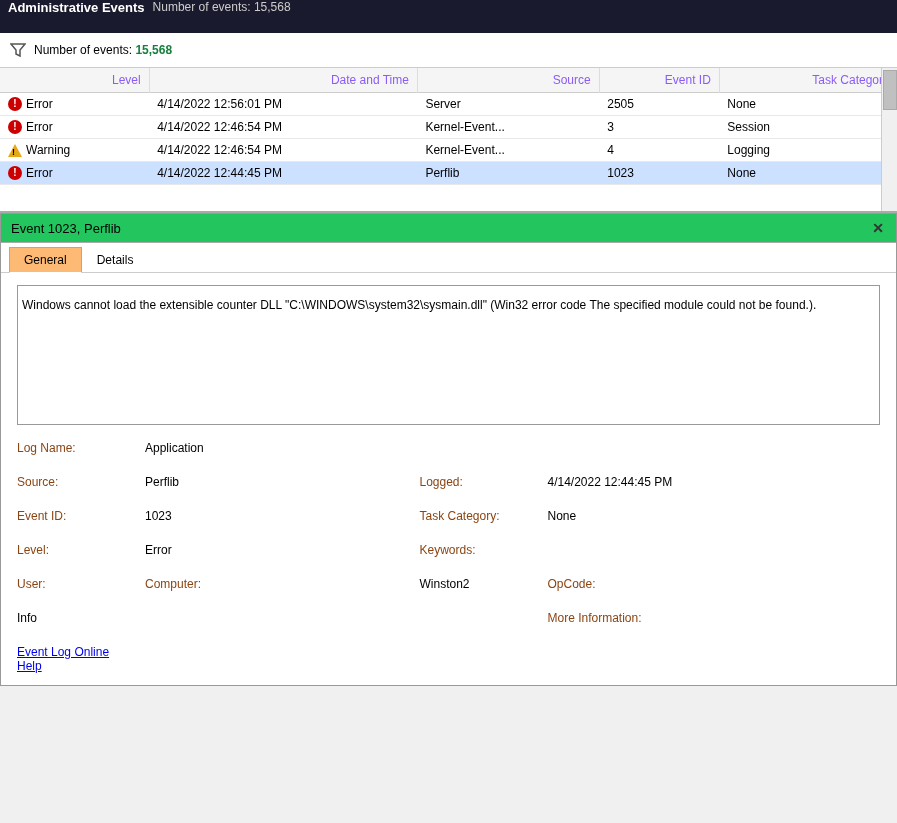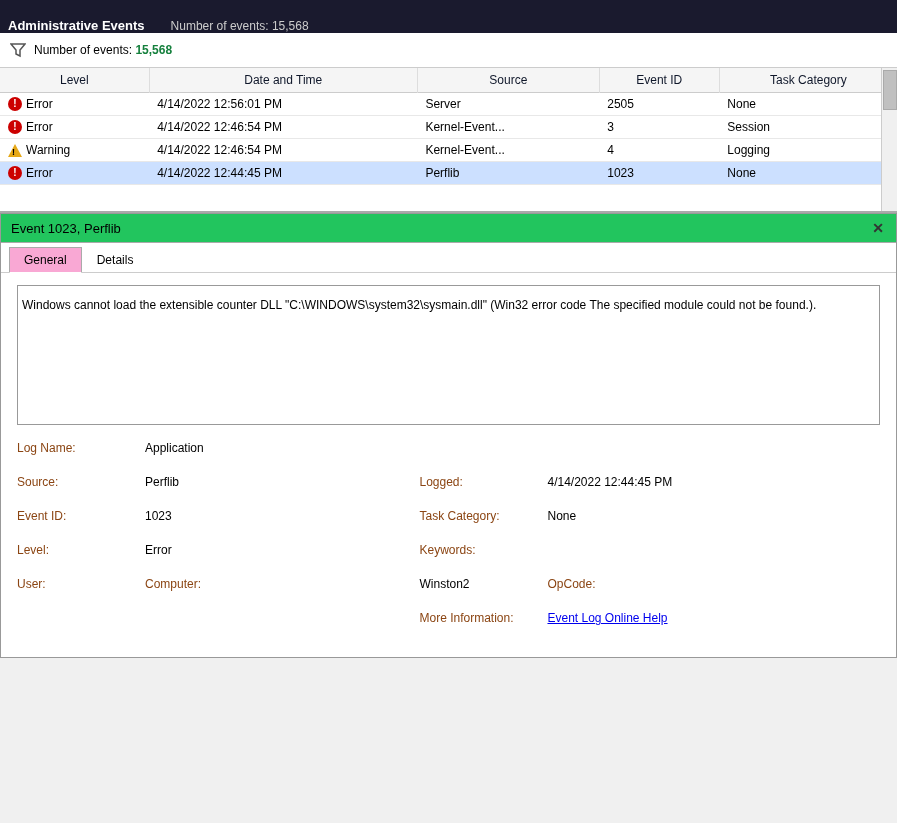--- a/index.html
+++ b/index.html
@@ -9,24 +9,24 @@
       background: #f0f0f0;
       width: 897px;
       min-height: 823px;
     }
 
     
     .top-bar {
       background: #1a1a2e;
       color: #fff;
       display: flex;
-      align-items: flex-end;
+      align-items: flex-start;
       padding: 0 8px;
       height: 33px;
-      gap: 26px;
+      gap: 8px;
     }
     .top-bar-title {
       font-weight: bold;
       font-size: 13px;
       color: #fff;
     }
     .top-bar-count {
       font-size: 12px;
       color: #ccc;
     }
@@ -61,25 +61,25 @@
     }
     .events-table {
       width: 100%;
       border-collapse: collapse;
     }
     .events-table thead tr {
       background: #f5f5f5;
       border-bottom: 1px solid #ccc;
     }
     .events-table th {
-      text-align: center;
+      text-align: right;
       padding: 5px 8px;
       font-weight: normal;
       font-size: 12px;
-      color: #0f172a;
+      color: #8b5cf6;
       border-right: 1px solid #ddd;
     }
     .events-table th:last-child { border-right: none; }
     .events-table tbody tr {
       border-bottom: 1px solid #e8e8e8;
     }
     .events-table tbody tr.selected {
       background: #cce0ff;
     }
     .events-table td {
@@ -190,21 +190,21 @@
       cursor: pointer;
       color: #000;
       border: 1px solid transparent;
       border-bottom: none;
       background: transparent;
       margin-bottom: -1px;
     }
     .tab.active {
       border-color: #aaa;
       border-bottom: 1px solid #fff;
-      background: #f9a8d4;
+      background: #fdba74;
       z-index: 1;
     }
 
     
     .detail-content {
       padding: 12px 16px;
     }
     .message-box {
       border: 1px solid #999;
       padding: 10px 4px;
@@ -355,20 +355,21 @@
       <span class="prop-label">Level:</span>
       <span class="prop-value">Error</span>
       <span class="prop-label">Keywords:</span>
       <span class="prop-value"></span>
 
       <span class="prop-label">User:</span>
       <span class="prop-label">Computer:</span>
       <span class="prop-value">Winston2</span>
 
       <span class="prop-label">OpCode:</span>
+      <span class="prop-value">Info</span>
       <span></span>
         <span></span>
 
       <span class="prop-label">More Information:</span>
       <span class="prop-value blue">Event Log Online Help</span>
       <span></span>
         <span></span>
     </div>
   </div>
 </div>

